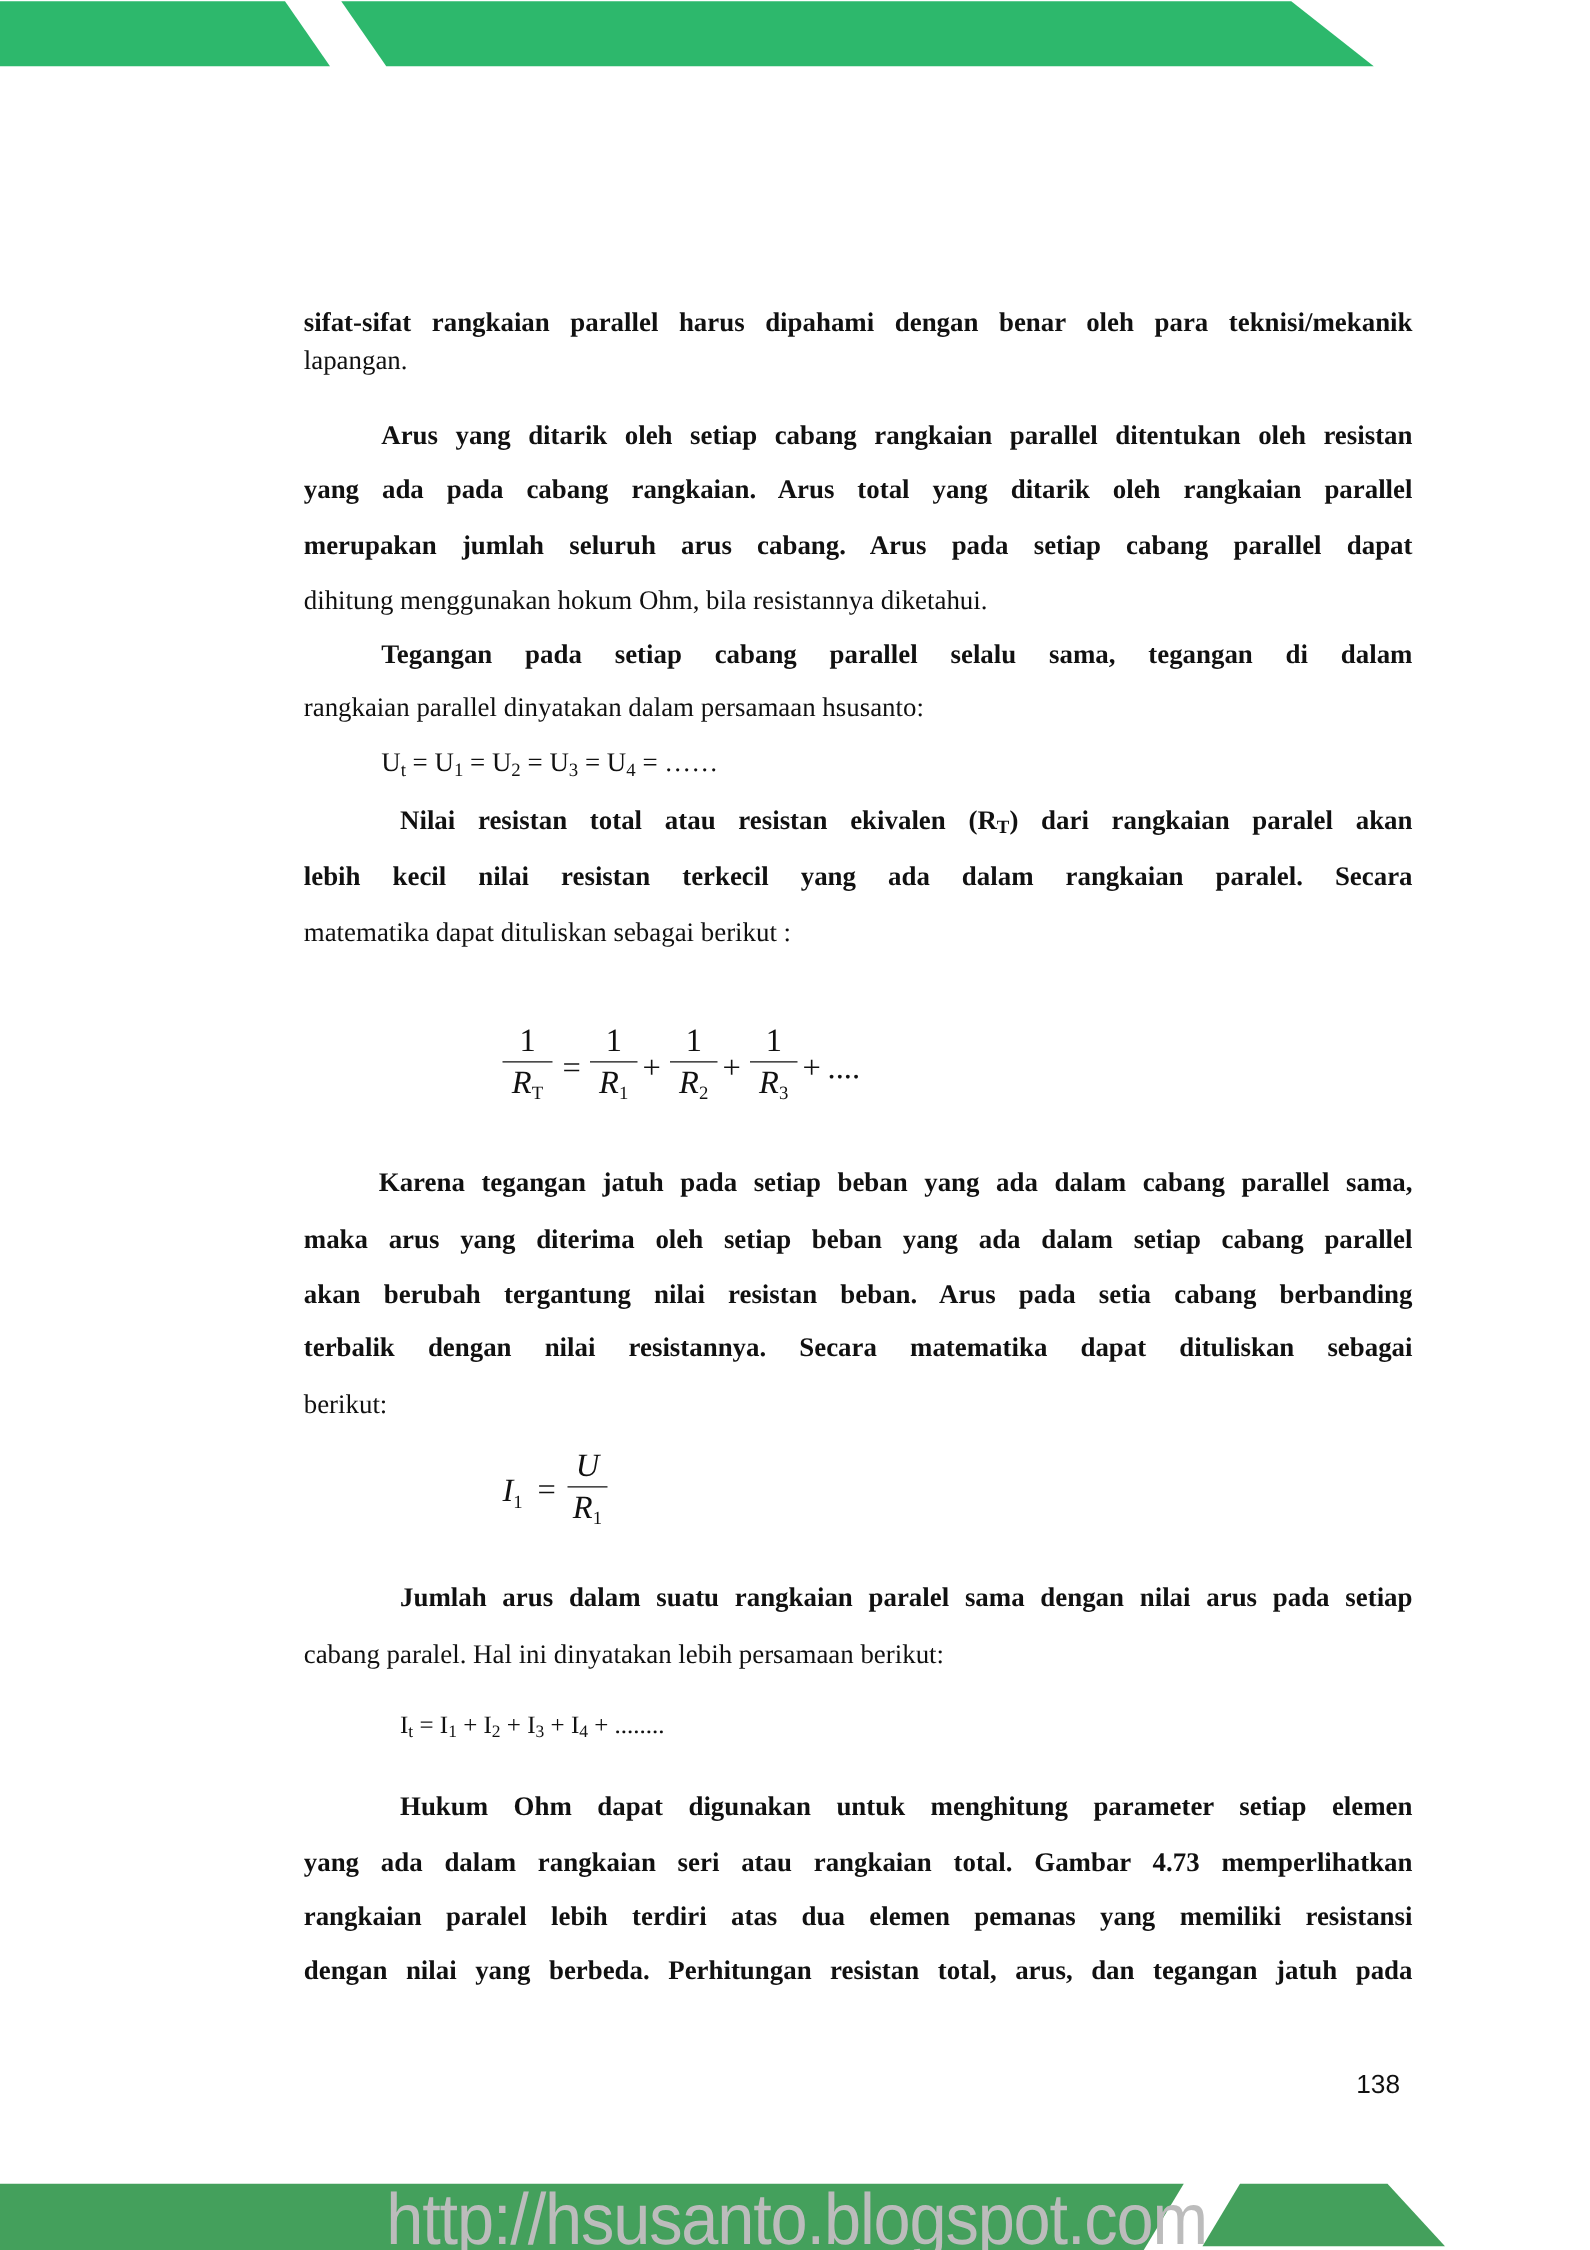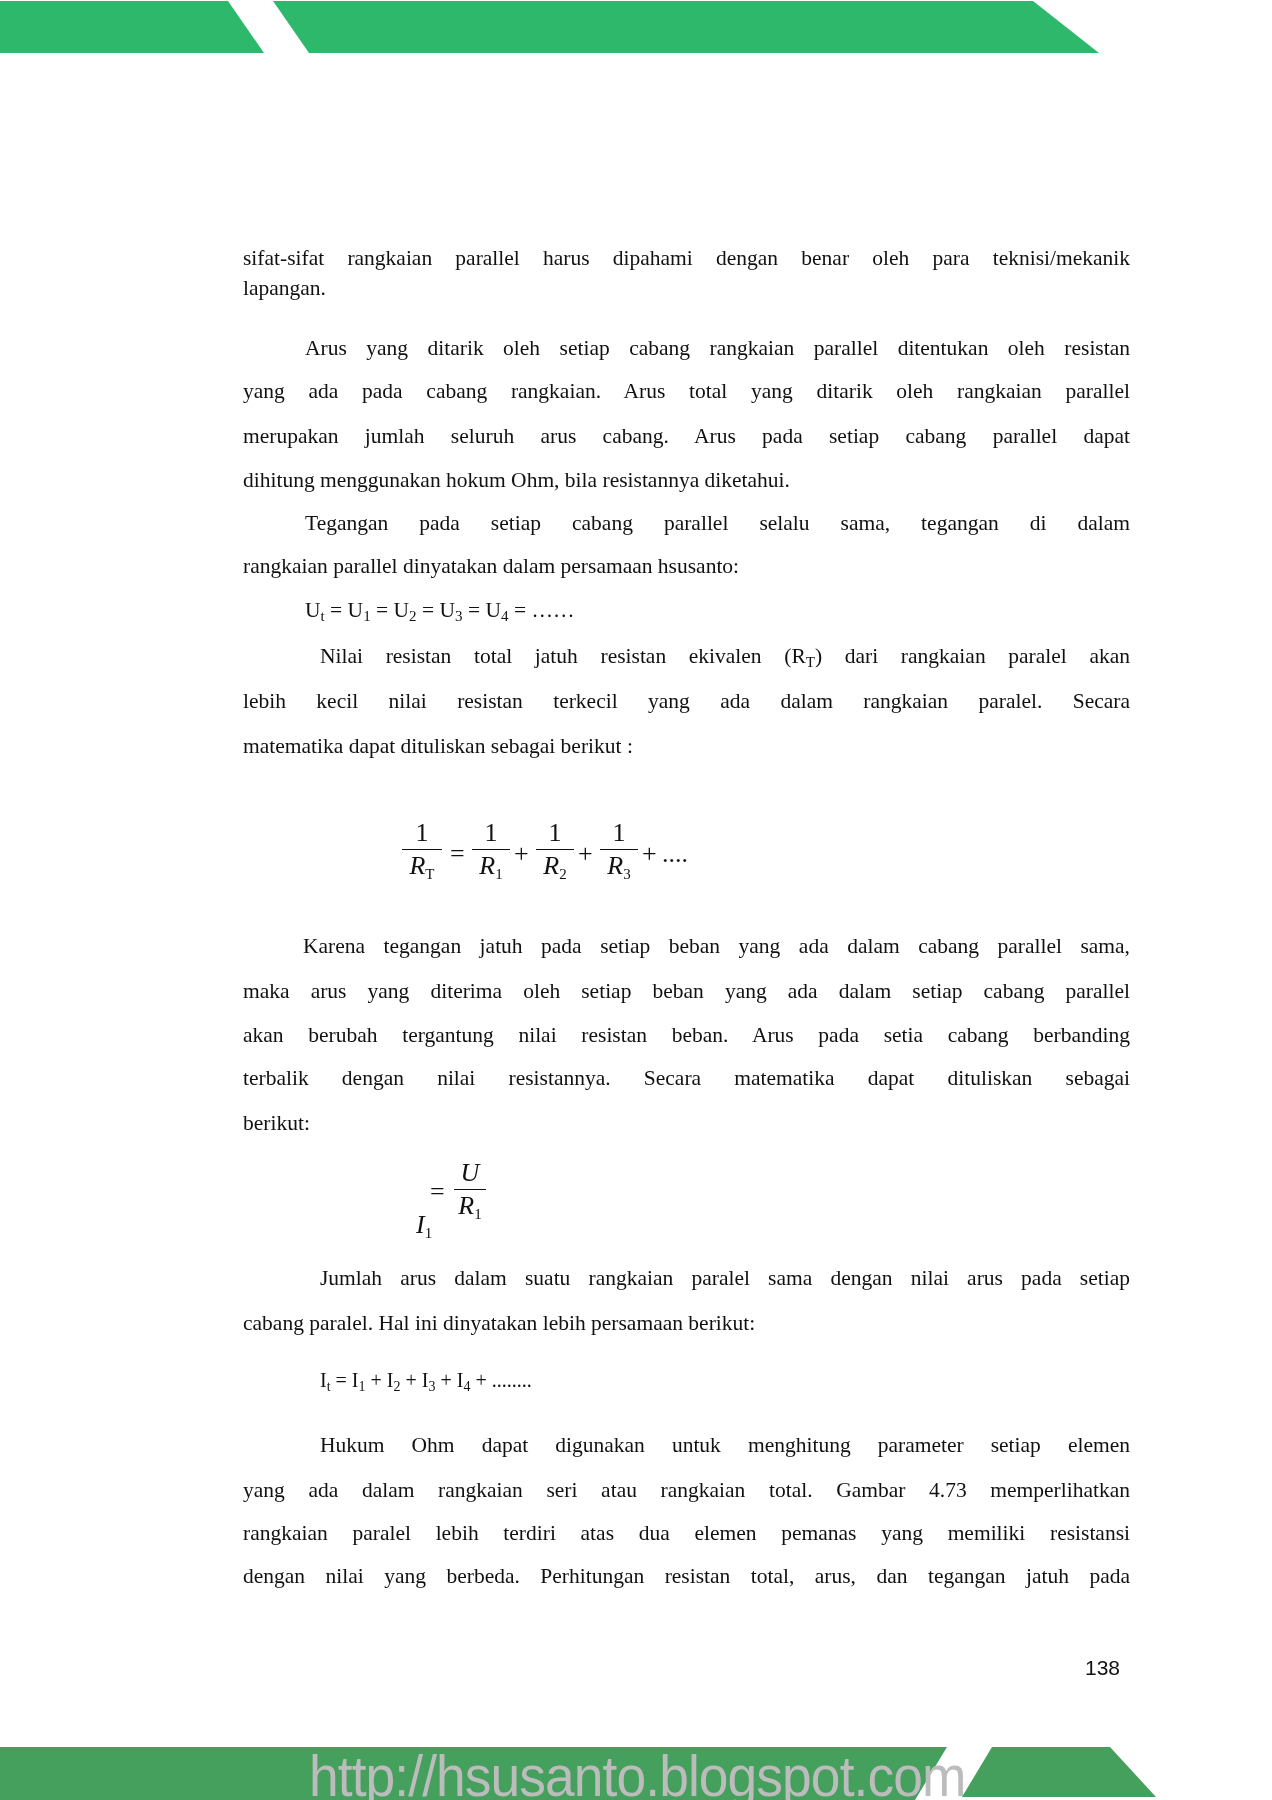--- a/index.html
+++ b/index.html
@@ -1,20 +1,20 @@
 <!DOCTYPE html>
 <html><head>
 <meta charset="utf-8">
 <style>
   html, body { margin:0; padding:0; }
   body { width:1272px; height:1800px; position:relative; background:#ffffff; overflow:hidden;
          font-family:"Liberation Serif", serif; color:#111; }
   .band { position:absolute; }
   .ln { position:absolute; left:243px; width:887px; font-size:21.5px; line-height:1; white-space:nowrap; }
-  .ln.j { text-align:justify; text-align-last:justify; white-space:normal; }
+  .ln.j { text-align:justify; text-align-last:justify; white-space:normal;font-weight:bold; }
   .sub { font-size:0.7em; vertical-align:-0.25em; }
   .math { position:absolute; font-family:"Liberation Serif", serif; font-style:italic; color:#111; }
   .frac { position:absolute; text-align:center; }
   .frac .num, .frac .den { display:block; font-size:26px; line-height:1; }
   .frac .bar { display:block; height:1.3px; background:#111; margin:3px 0; }
   .op { position:absolute; font-size:26px; font-style:normal; line-height:1; }
   .isub { font-size:15px; font-style:normal; vertical-align:-0.35em; }
   .pagenum { position:absolute; left:1085px; top:1656px; font-family:"Liberation Sans", sans-serif; font-size:21px; color:#111; }
   .watermark { position:absolute; left:309px; top:1742px; font-family:"Liberation Sans", sans-serif; font-size:58px; color:#bcbcbc; letter-spacing:-1px; white-space:nowrap; transform:scaleX(0.92); transform-origin:left top; }
 </style>
@@ -33,21 +33,21 @@
 <div class="ln j" style="top:381px">yang ada pada  cabang rangkaian. Arus total yang ditarik oleh rangkaian parallel</div>
 <div class="ln j" style="top:426px">merupakan jumlah seluruh arus cabang. Arus pada setiap cabang parallel dapat</div>
 <div class="ln" style="top:470px">dihitung menggunakan hokum Ohm, bila resistannya diketahui.</div>
 
 <div class="ln j" style="top:513px;left:305px;width:825px">Tegangan  pada setiap cabang parallel selalu sama, tegangan di dalam</div>
 <div class="ln" style="top:556px">rangkaian parallel dinyatakan dalam persamaan hsusanto:</div>
 
 <div id="eq-voltage" class="ln" style="top:600px;left:305px;width:auto"><span>U</span><span class="sub">t</span><span> = </span><span>U</span><span class="sub">1</span><span> = </span><span>U</span><span class="sub">2</span><span> = </span><span>U</span><span class="sub">3</span><span> = </span><span>U</span><span class="sub">4</span><span> = </span><span>……</span></div>
 
 <div class="ln j" style="top:646px;left:320px;width:810px">
-  <span>Nilai resistan total jatuh resistan ekivalen  (R</span><span class="sub">T</span><span>) dari rangkaian paralel akan</span>
+  <span>Nilai resistan total atau resistan ekivalen  (R</span><span class="sub">T</span><span>) dari rangkaian paralel akan</span>
 </div>
 <div class="ln j" style="top:691px">lebih kecil nilai resistan terkecil yang ada dalam rangkaian paralel. Secara</div>
 <div class="ln" style="top:736px">matematika dapat dituliskan sebagai berikut :</div>
 
 <div id="eq-resistance" class="math" style="left:400px;top:820px;width:320px;height:80px">
     <div class="frac" style="left: 2px; top: 0px; width: 40px;">
       <span class="num" style="font-style: normal;">1</span>
       <span class="bar"></span>
       <span class="den"><span>R</span><span class="isub">T</span></span>
     </div>
@@ -73,21 +73,21 @@
     <span class="op" style="left: 262px; top: 21px;">....</span>
   </div>
 
 <div class="ln j" style="top:936px;left:303px;width:827px">Karena tegangan jatuh pada setiap beban yang ada dalam cabang parallel sama,</div>
 <div class="ln j" style="top:981px">maka arus yang diterima oleh setiap beban yang ada dalam setiap cabang  parallel</div>
 <div class="ln j" style="top:1025px">akan berubah tergantung nilai resistan beban. Arus pada setia cabang  berbanding</div>
 <div class="ln j" style="top:1068px">terbalik dengan  nilai resistannya. Secara matematika dapat dituliskan sebagai</div>
 <div class="ln" style="top:1113px">berikut:</div>
 
 <div id="eq-branch" class="math" style="left:400px;top:1160px;width:120px;height:80px">
-    <span class="op" style="left: 16px; top: 20px; font-style: italic; margin-top: 32px;"><span>I</span><span class="isub">1</span></span>
+    <span class="op" style="left: 2px; top: 20px; font-style: italic;"><span>I</span><span class="isub">1</span></span>
     <span class="op" style="left: 30px; top: 19px;">=</span>
     <div class="frac" style="left: 54px; top: 0px; width: 32px;">
       <span class="num" style="font-style: italic;">U</span>
       <span class="bar"></span>
       <span class="den"><span>R</span><span class="isub">1</span></span>
     </div>
   </div>
 
 <div class="ln j" style="top:1268px;left:320px;width:810px">Jumlah arus dalam suatu rangkaian paralel sama dengan nilai arus pada setiap</div>
 <div class="ln" style="top:1313px">cabang paralel. Hal ini dinyatakan lebih persamaan berikut:</div>

